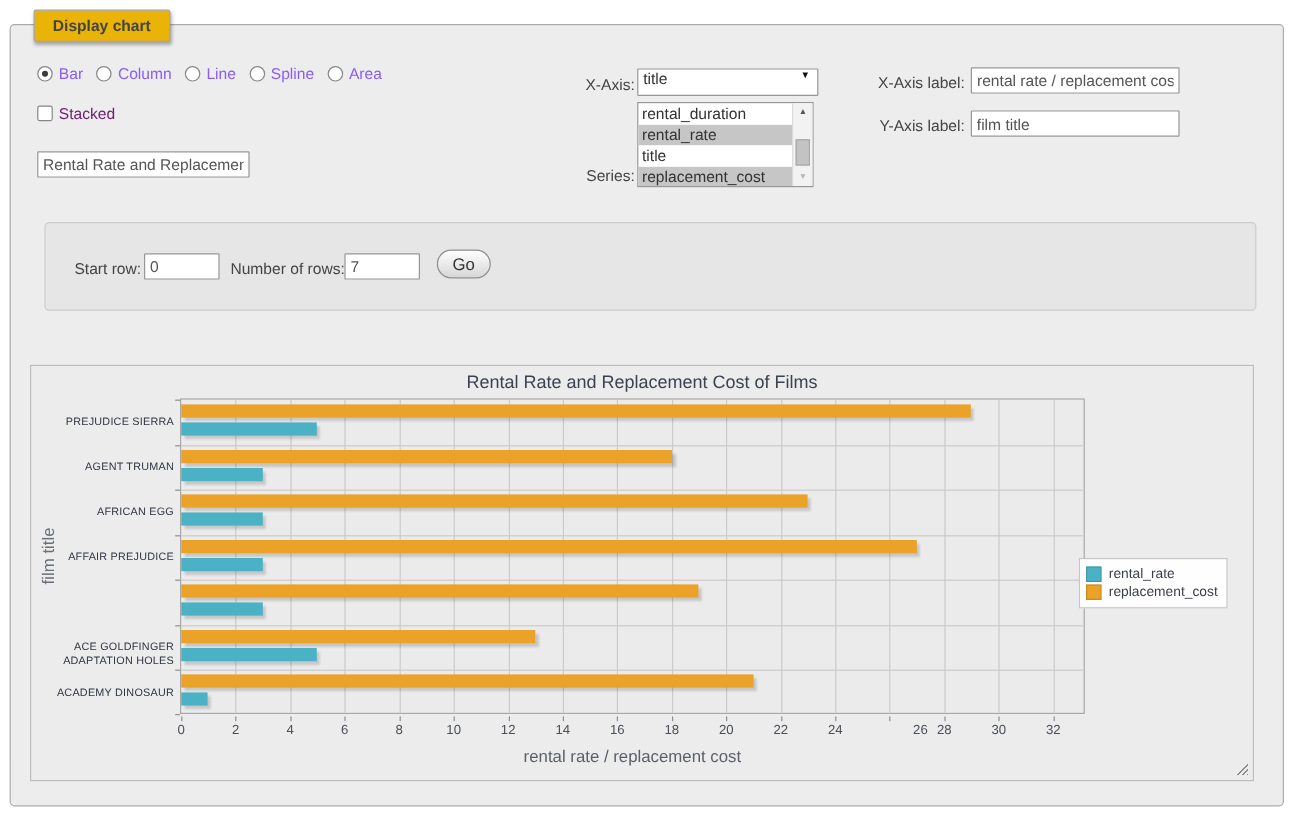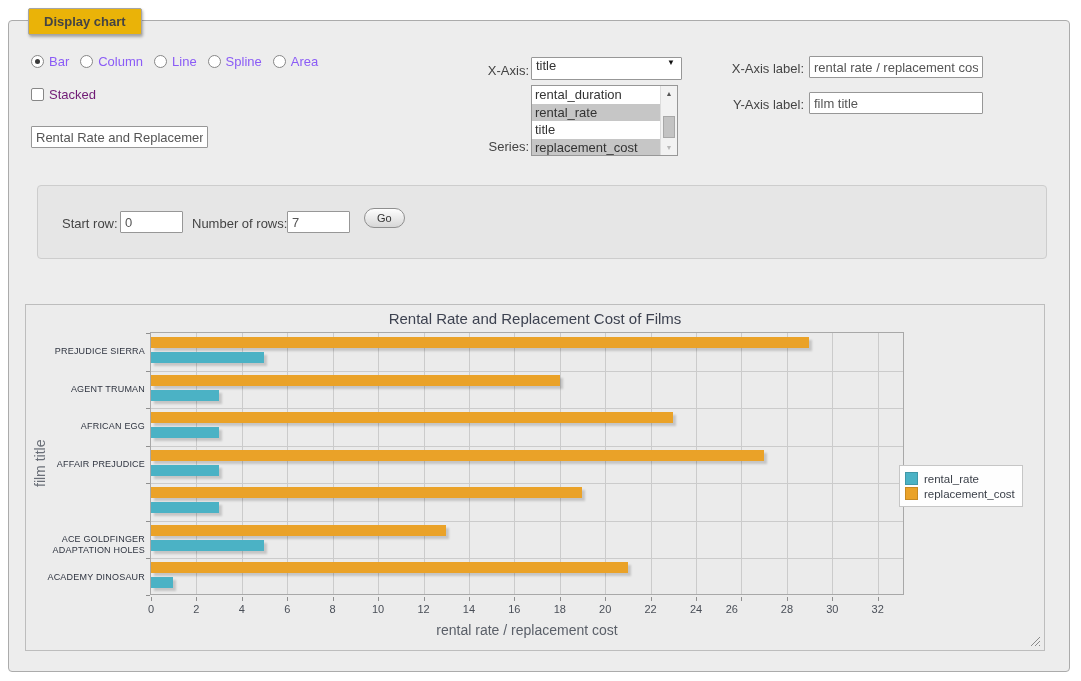--- a/index.html
+++ b/index.html
@@ -42,21 +42,21 @@
   .scrollbar { width:17px; background:#f2f2f2; border-left:1px solid #dcdcdc; position:relative; }
   .sb-btn { position:absolute; left:0; width:16px; height:15px; text-align:center; font-size:7px; line-height:15px; color:#555; }
   .sb-btn.up { top:0; }
   .sb-btn.down { bottom:0; color:#b8b8b8; }
   .sb-thumb { position:absolute; left:2px; top:30px; width:12px; height:22px; background:#c3c3c3; border:1px solid #a8a8a8; }
 
   
   .inner-fs { position:absolute; left:28px; top:164px; width:1010px; height:74px;
     background:#e6e6e6; border:1px solid #cdcdcd; border-radius:4px; }
   .go-btn { position:absolute; left:326px; top:22px; border:1px solid #8f8f8f; border-radius:12px;
-    background:linear-gradient(#fefefe,#d7d7d7); padding:3px 12px; font-size:11px; color:#333; }
+    background:linear-gradient(#fefefe,#d7d7d7); padding:3px 12px; font-size:14px; color:#333; }
 
   
   .chart-box { position:absolute; left:16px; top:283px; width:1020px; height:347px;
     background:#ececec; border:1px solid #bdbdbd; }
   .chart-title { position:absolute; left:0; right:0; top:5px; text-align:center;
     font-size:15px; color:#3d4250; }
   .plot-grid { position:absolute; left:124px; top:27px; width:754px; height:263px;
     background:#ebebeb; border:1px solid #a8a8a8; }
   .vline { position:absolute; top:0; bottom:0; width:1px; background:#cbcbcb; }
   .hline { position:absolute; left:0; right:0; height:1px; background:#cbcbcb; }
@@ -191,21 +191,21 @@
           <div class="xtickmark" style="left: 454.217px; top: 264px;"></div>
           <div class="xtick-label" style="left: 454.217px; top: 270px;">20</div>
           <div class="vline" style="left: 499.639px;"></div>
           <div class="xtickmark" style="left: 499.639px; top: 264px;"></div>
           <div class="xtick-label" style="left: 499.639px; top: 270px;">22</div>
           <div class="vline" style="left: 545.06px;"></div>
           <div class="xtickmark" style="left: 545.06px; top: 264px;"></div>
           <div class="xtick-label" style="left: 545.06px; top: 270px;">24</div>
           <div class="vline" style="left: 590.482px;"></div>
           <div class="xtickmark" style="left: 590.482px; top: 264px;"></div>
-          <div class="xtick-label" style="left: 574px; top: 270px; text-align: right;">26</div>
+          <div class="xtick-label" style="left: 616px; top: 270px;">26</div>
           <div class="vline" style="left: 635.904px;"></div>
           <div class="xtickmark" style="left: 635.904px; top: 264px;"></div>
           <div class="xtick-label" style="left: 635.904px; top: 270px;">28</div>
           <div class="vline" style="left: 681.325px;"></div>
           <div class="xtickmark" style="left: 681.325px; top: 264px;"></div>
           <div class="xtick-label" style="left: 681.325px; top: 270px;">30</div>
           <div class="vline" style="left: 726.747px;"></div>
           <div class="xtickmark" style="left: 726.747px; top: 264px;"></div>
           <div class="xtick-label" style="left: 726.747px; top: 270px;">32</div>
           <div class="hline" style="top: 37.5714px;"></div>

